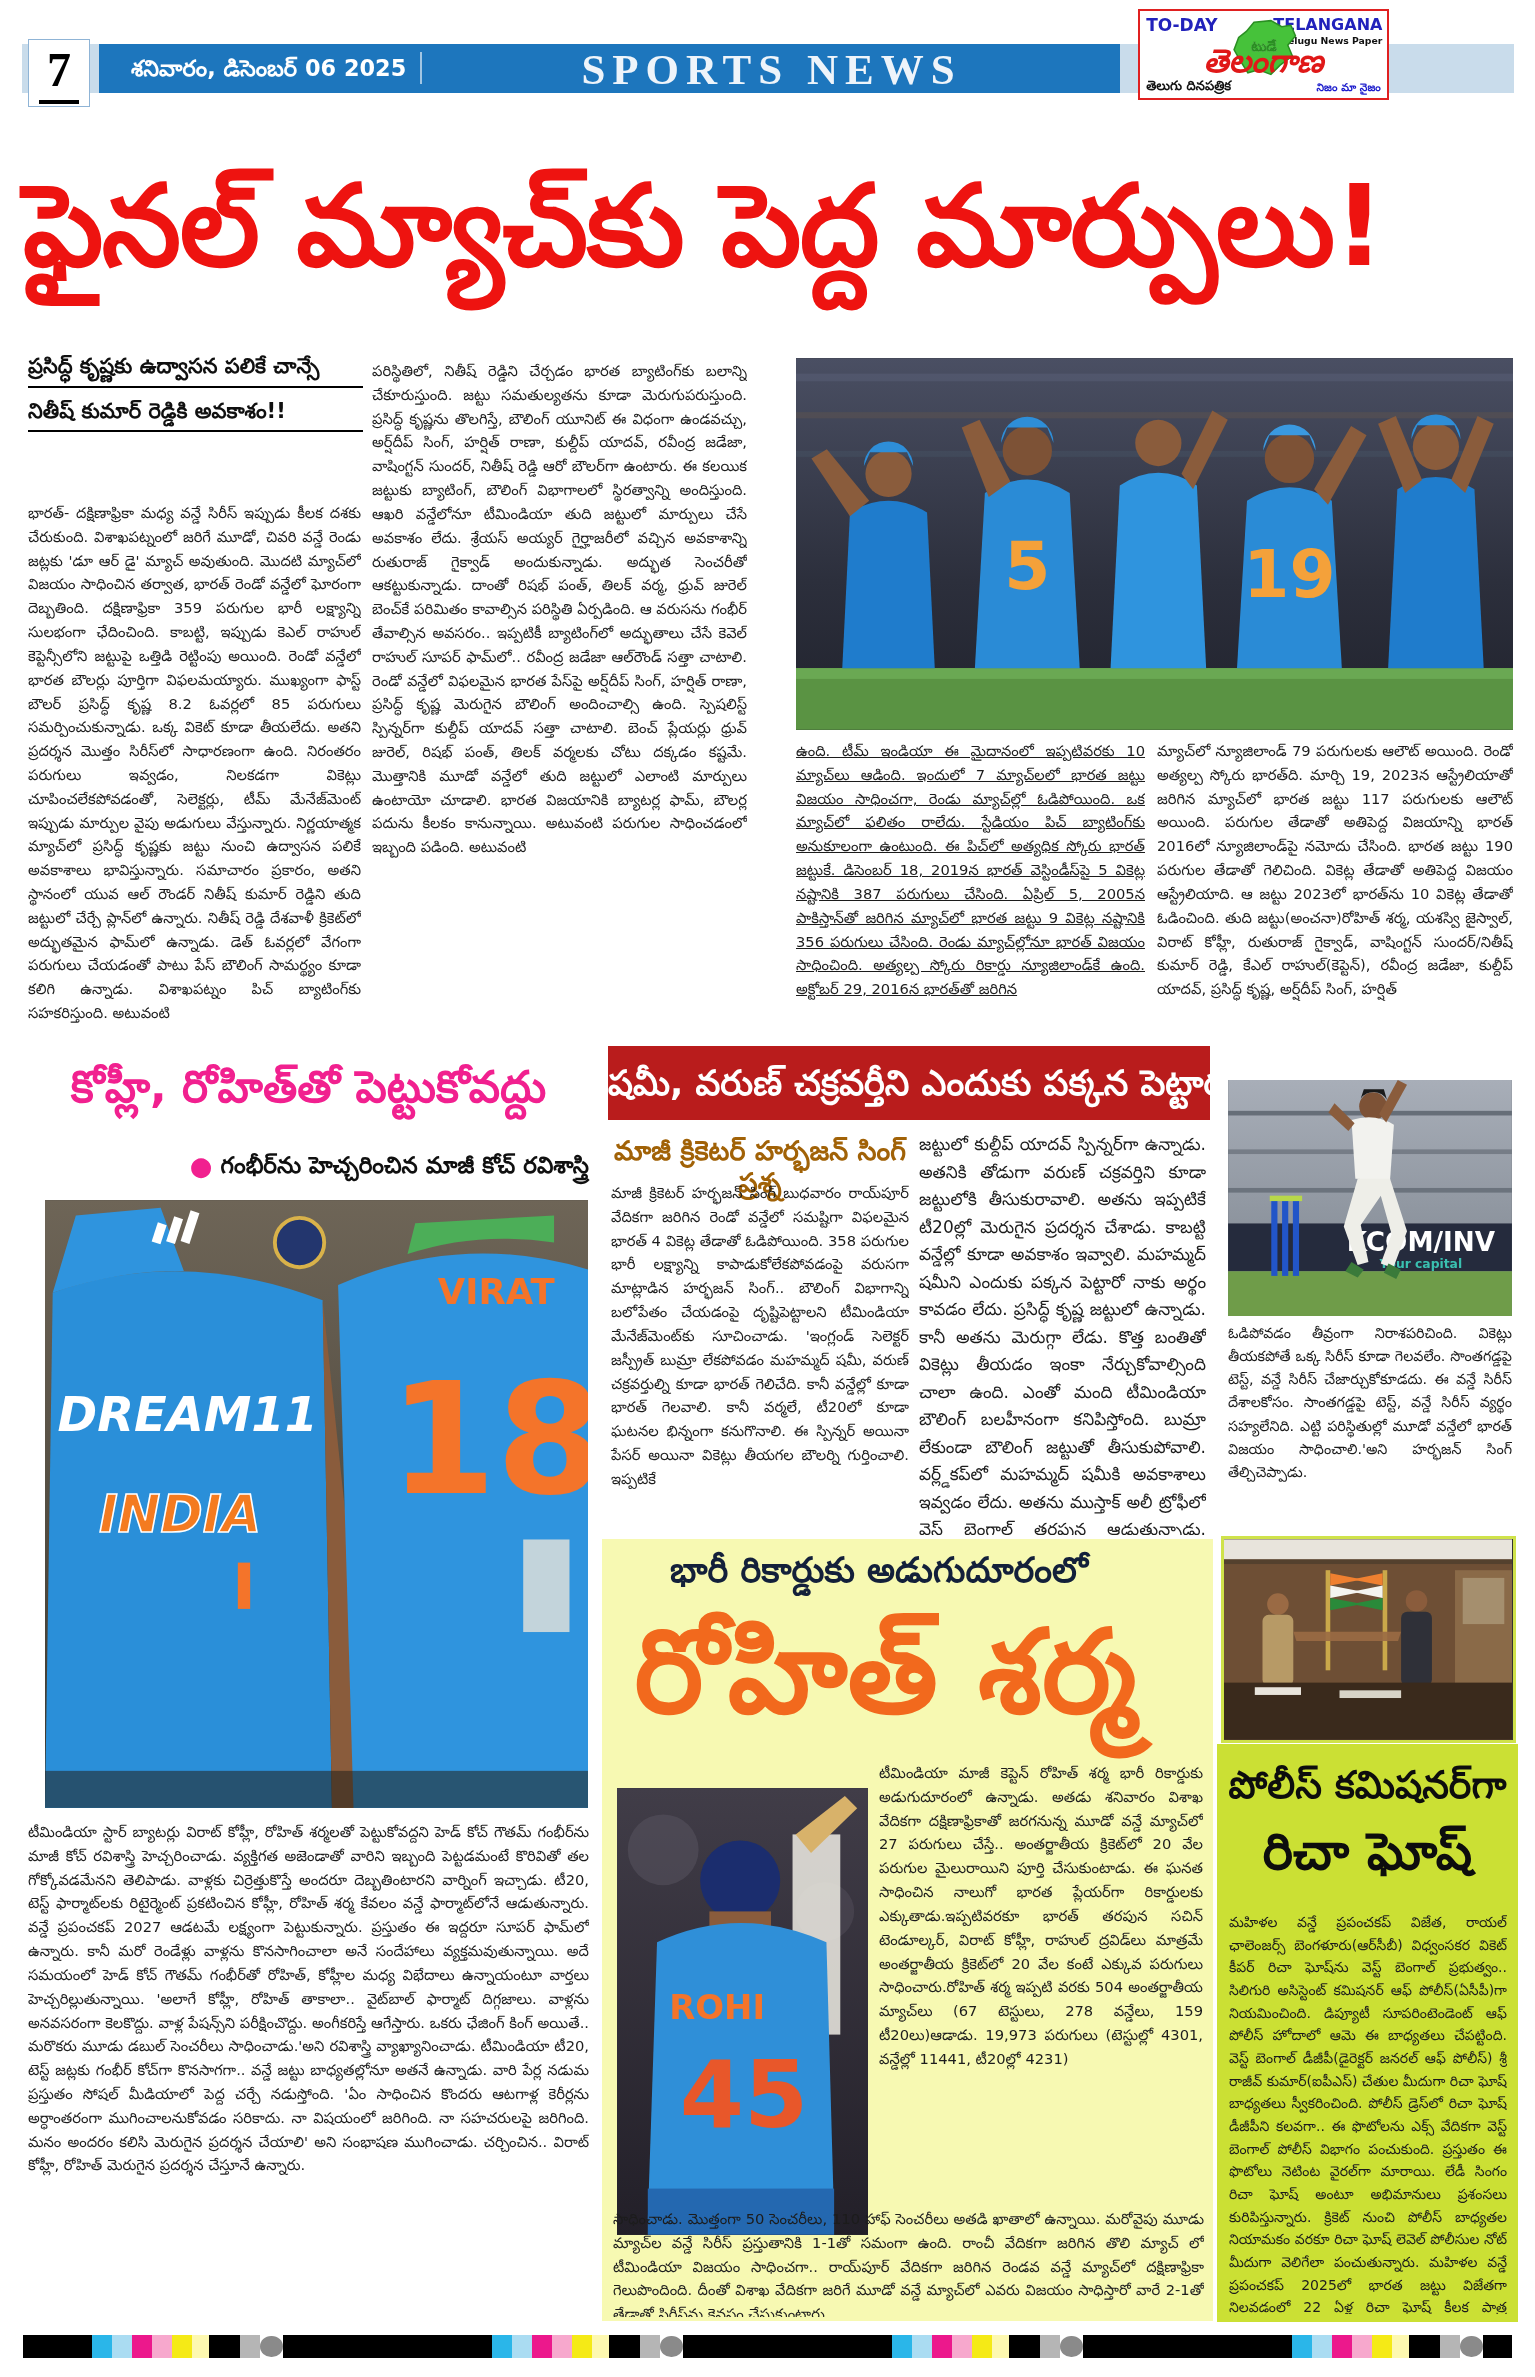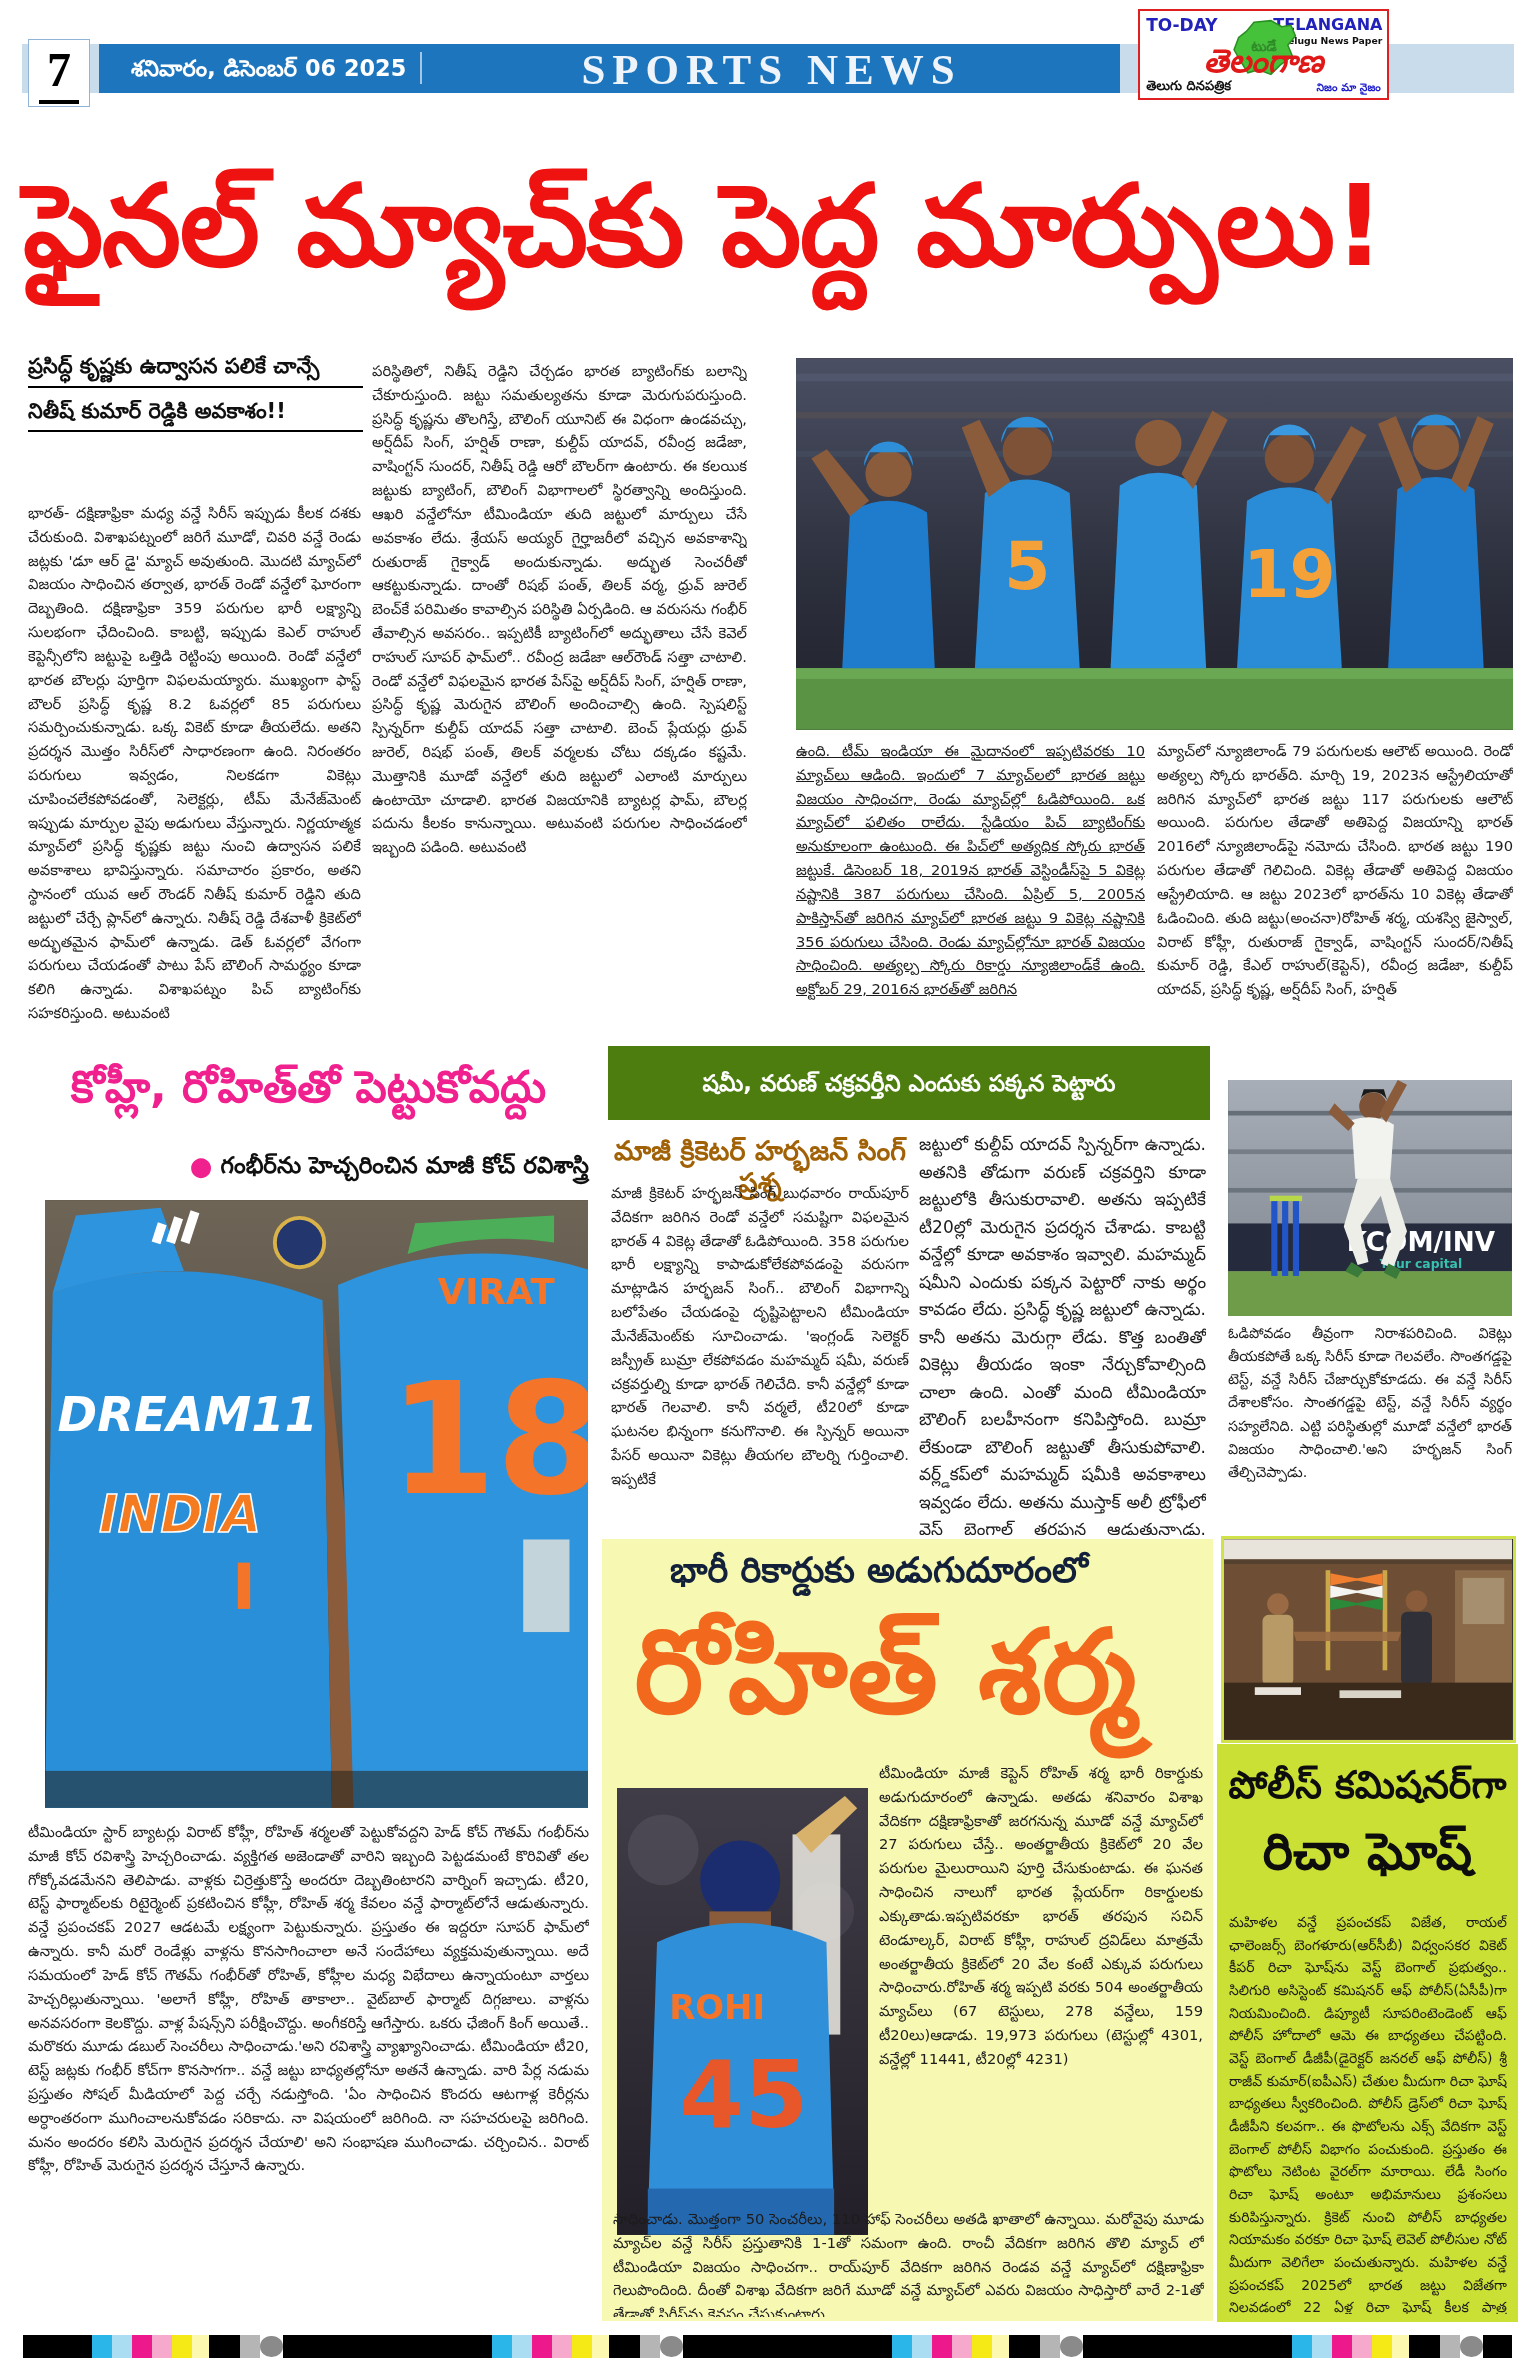--- a/index.html
+++ b/index.html
@@ -48,22 +48,22 @@
   .photo1 { left:796px; top:358px; width:717px; height:372px; }
   
   .k-headline { left:28px; top:1063px; width:561px; text-align:center;
     color:#f1208f; font-size:44px; font-weight:900; line-height:1.1; }
   .k-sub { left:28px; top:1151px; width:561px; text-align:right;
     font-size:23px; font-weight:bold; color:#101010; }
   .k-sub .dot { color:#f1208f; font-size:26px; vertical-align:middle; }
   .photo2 { left:45px; top:1200px; width:543px; height:608px; }
   .k-body { left:28px; top:1820px; width:561px; height:484px; }
   
-  .s-bar { left:608px; top:1046px; width:602px; height:74px; background:#4d7c0f;
-    color:#fff; font-size:23px; font-weight:900; text-align:center; line-height:74px;
+  .s-bar { left:608px; top:1046px; width:602px; height:74px; background:#b91c1c;
+    color:#fff; font-size:35px; font-weight:900; text-align:center; line-height:74px;
     white-space:nowrap; }
   .s-sub { left:611px; top:1135px; width:298px; text-align:center;
     font-size:27px; font-weight:bold; color:#a16207; line-height:1.2; }
   .s-col1 { left:611px; top:1181px; width:298px; height:352px; }
   .s-col2 { left:919px; top:1131px; width:287px; height:404px; font-size:17px; }
   .photo3 { left:1228px; top:1080px; width:284px; height:236px; }
   .s-col3 { left:1228px; top:1322px; width:284px; height:211px; font-size:14.3px; }
   
   .yellowbox { left:602px; top:1539px; width:611px; height:782px; background:#f7f9b2; }
   .r-kicker { left:617px; top:1550px; width:524px; text-align:center;

